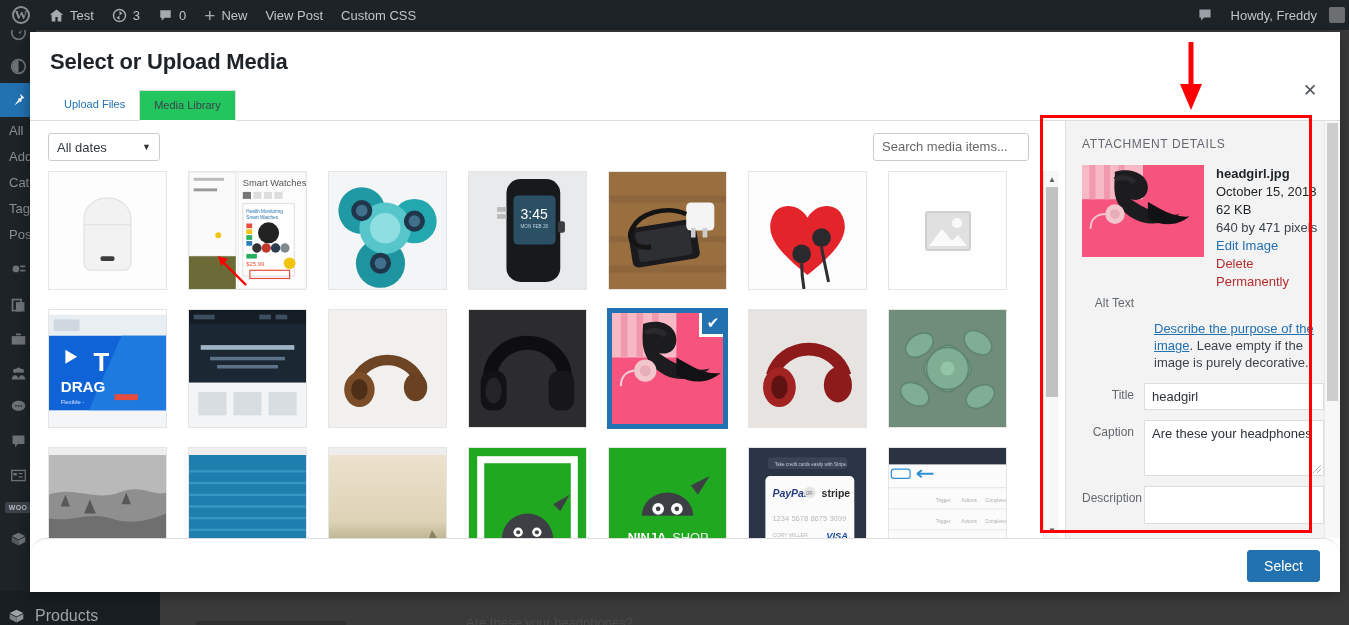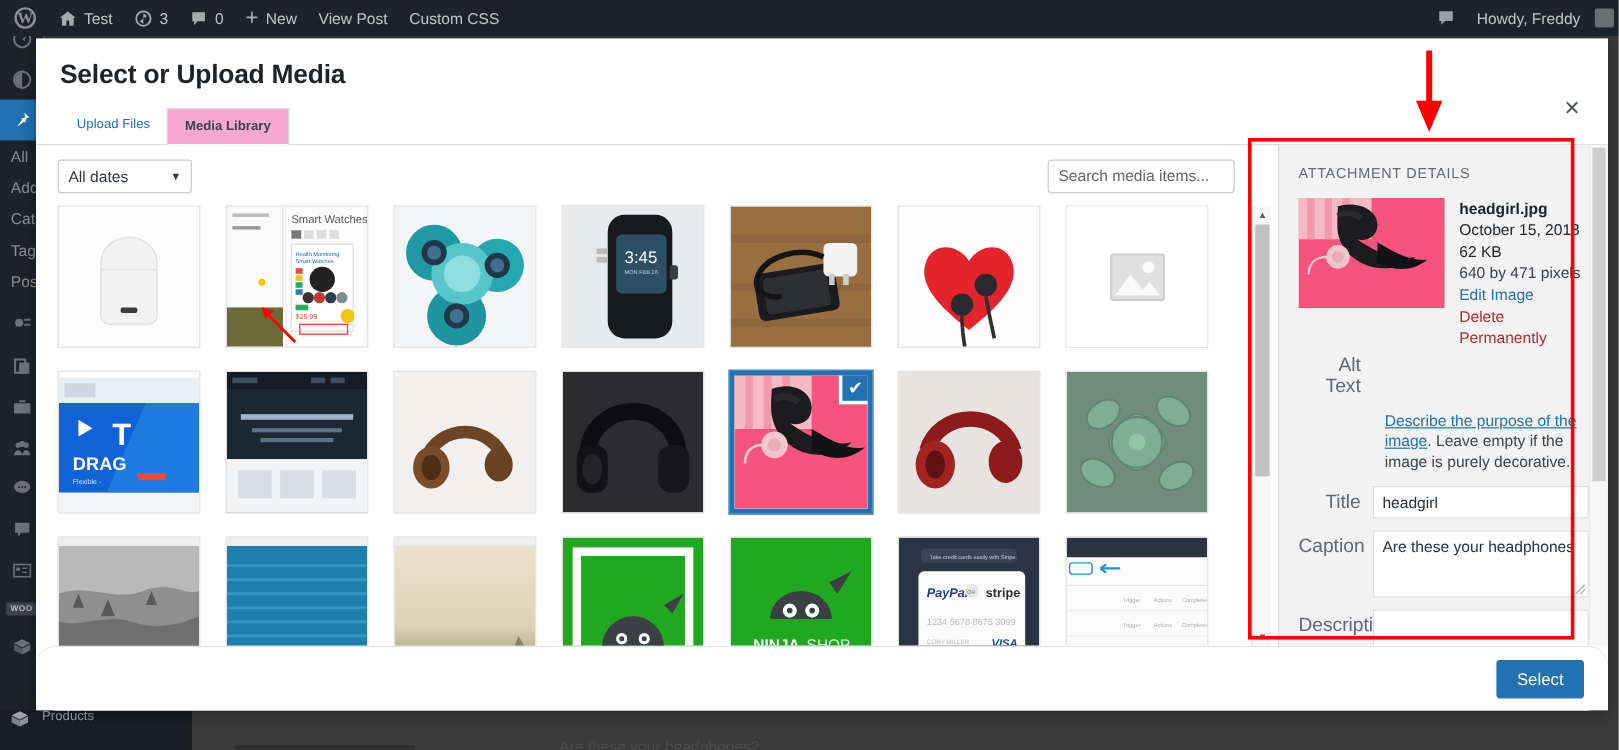--- a/index.html
+++ b/index.html
@@ -44,22 +44,22 @@
     height: 26px; display: flex; align-items: center; padding-left: 9px;
     color: #8b9096; font-size: 13px; white-space: nowrap;
   }
   .menu-sep { height: 7px; }
   .woo-badge {
     background: #3c434a; color: #b9bcbf; font-size: 7px; padding: 2px 4px; border-radius: 2px;
     font-weight: bold; letter-spacing: .3px;
   }
   .products-row {
     position: absolute; left: 0; bottom: 0; width: 160px; height: 34px;
-    background: #191e23; display: flex; align-items: flex-start; gap: 10px; padding-left: 8px;
-    color: #9da3a9; font-size: 11px; z-index: 4;
+    background: #191e23; display: flex; align-items: flex-end; gap: 10px; padding-left: 8px;
+    color: #9da3a9; font-size: 16px; z-index: 4;
   }
 
   
   .page-behind {
     position: absolute; top: 30px; left: 36px; right: 0; bottom: 0;
     background: #3a3a3a;
   }
   .behind-caption {
     position: absolute; left: 430px; top: 585px; color: #4b4b4b; font-size: 13px;
   }
@@ -81,22 +81,22 @@
     color: #50575e; font-size: 17px; cursor: pointer;
   }
   .tabs { display: flex; padding-left: 20px; margin-top: 15px; position: relative; }
   .tabs:after {
     content:""; position:absolute; left:0; right:0; bottom:0; height:1px; background:#ddd;
   }
   .tab {
     font-size: 11px; padding: 8px 14px 9px; color: #2271b1; cursor: pointer; position: relative; z-index: 1;
   }
   .tab.active {
-    color: #3c434a; background: #f9a8d4;
-    border: 1px solid #ddd; border-bottom-color: #fff; font-weight: bold;
+    color: #3c434a; background: #22c55e;
+    border: 1px solid #ddd; border-bottom-color: #fff;
   }
 
   .modal-body { flex: 1; display: flex; min-height: 0; position: relative; }
 
   
   .library { flex: 1; display: flex; flex-direction: column; min-width: 0; padding: 0 0 0 0; }
   .toolbar {
     display: flex; align-items: center; justify-content: space-between;
     padding: 12px 22px 10px 18px;
   }
@@ -157,21 +157,21 @@
   .att-thumb { width: 122px; height: 92px; flex: none; overflow: hidden; background:#eee;}
   .att-meta { font-size: 13px; color: #1d2327; line-height: 18px; }
   .att-meta .fname { font-weight: bold; }
   .att-meta .dim { color: #3c434a; }
   .link-blue { color: #2271b1; cursor: pointer; display: block; }
   .link-red { color: #b32d2e; cursor: pointer; display: block; }
 
   .field { display: flex; margin-bottom: 10px; align-items: flex-start; }
   .field label {
     width: 62px; flex: none; text-align: right; padding-right: 10px; padding-top: 5px;
-    font-size: 16px; color: #646970;
+    font-size: 12px; color: #646970;
   }
   .field .ctrl { flex: 1; }
   .txt {
     width: 100%; height: 27px; border: 1px solid #ddd; background: #fff; border-radius: 0;
     font-size: 13px; color: #2c3338; padding: 0 7px; line-height: 25px;
   }
   .area {
     width: 100%; border: 1px solid #ddd; background: #fff; font-size: 13px;
     color: #2c3338; padding: 4px 7px; line-height: 17px; position: relative;
   }

